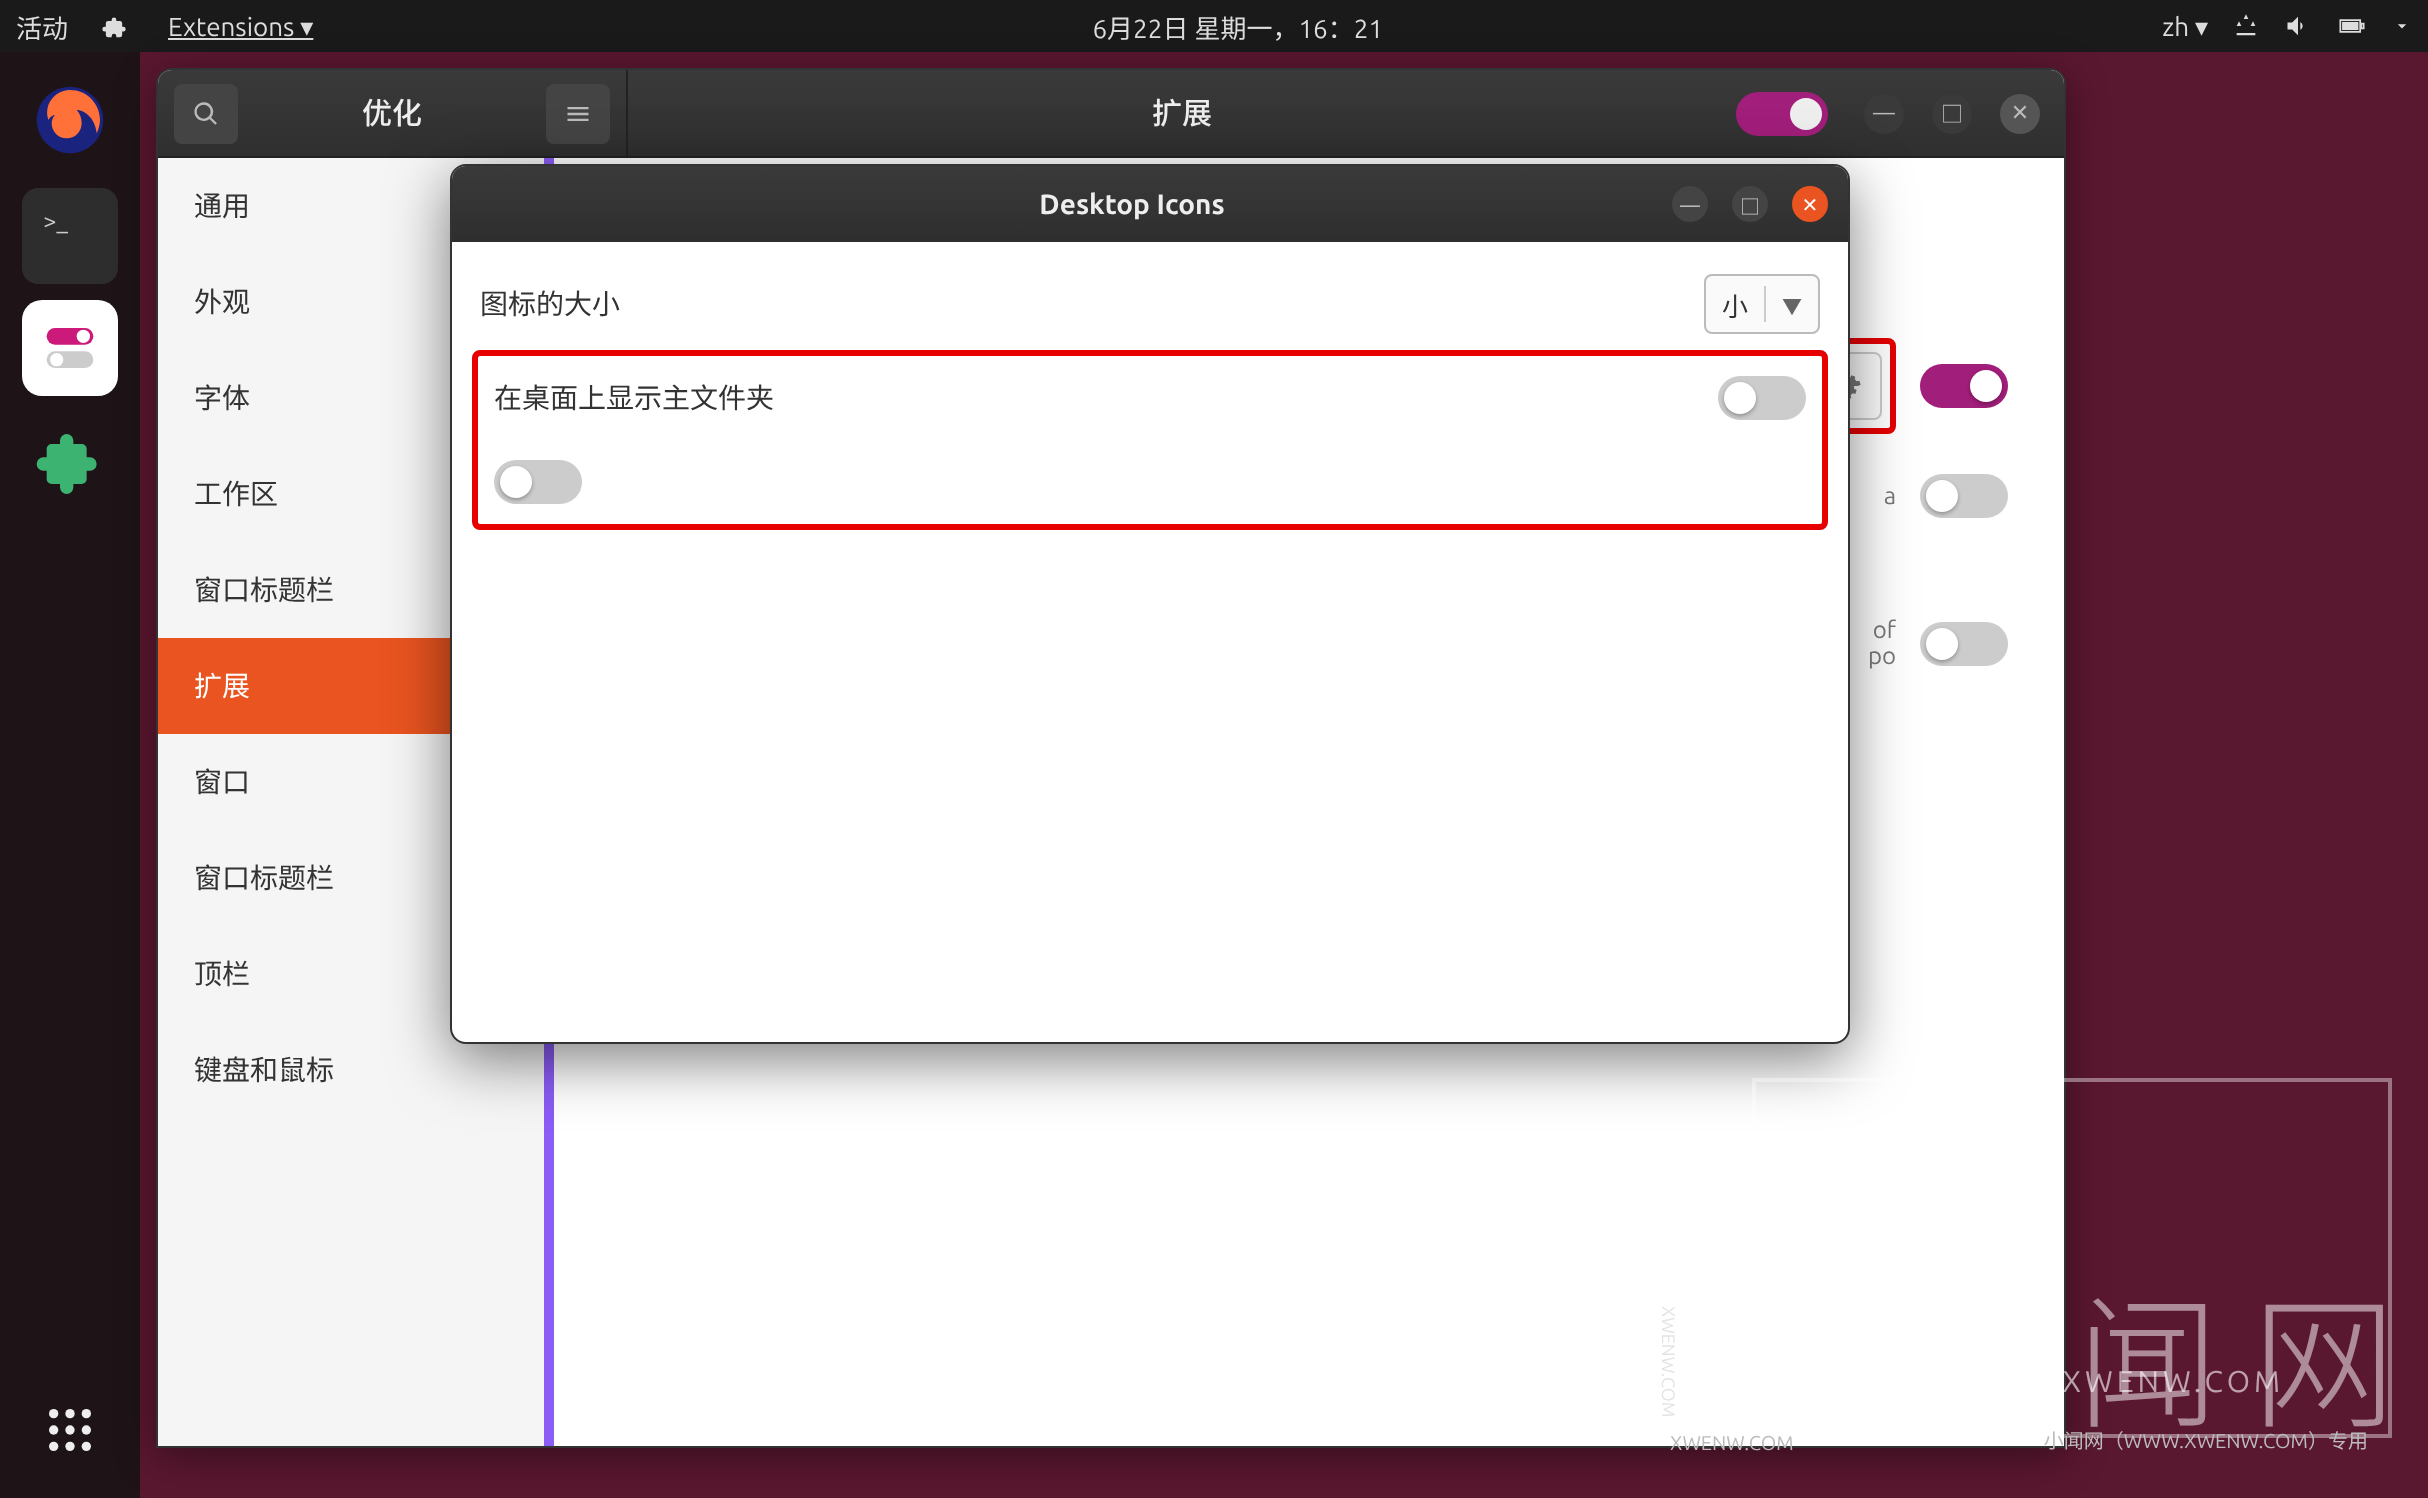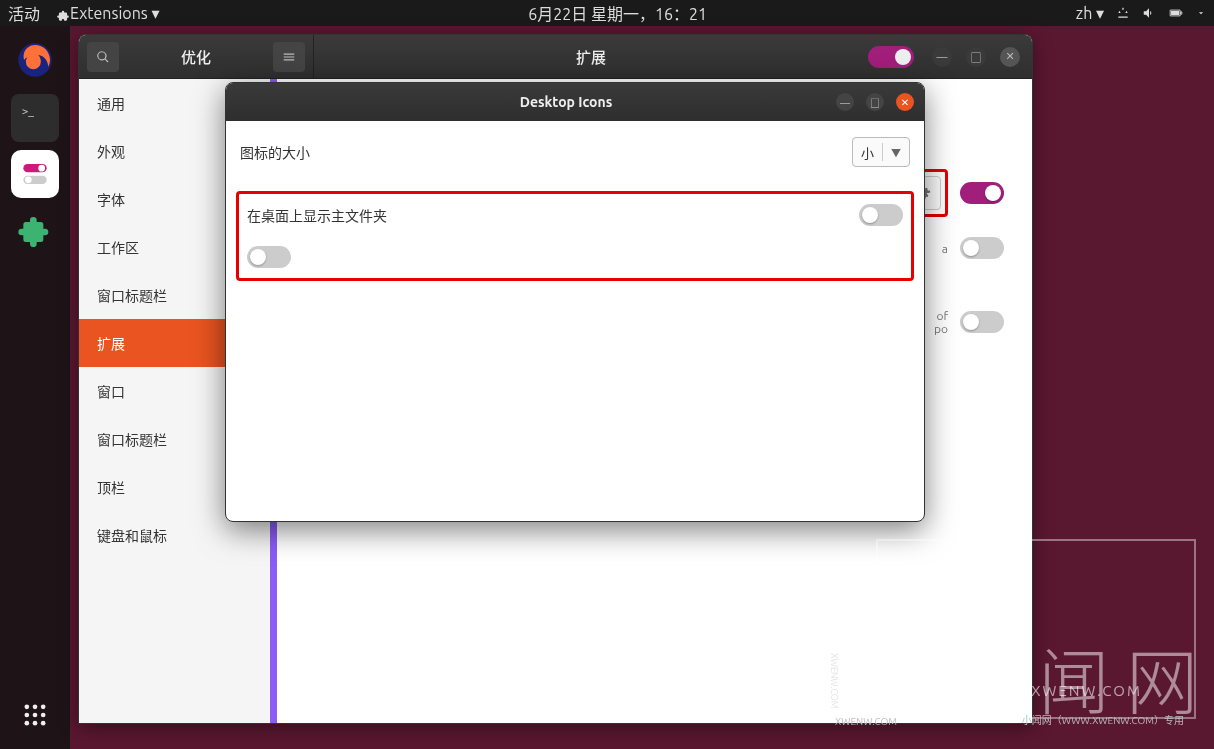--- a/index.html
+++ b/index.html
@@ -1,24 +1,24 @@
 <!DOCTYPE html>
 <html><head>
 <meta charset="utf-8">
 <style>
 * { margin: 0; padding: 0; box-sizing: border-box; font-family: "Ubuntu", "Noto Sans CJK SC", sans-serif; }
 body { width: 1214px; height: 749px; background: #5a1730; overflow: hidden; position: relative; }
 
 
-.top-panel { height: 26px; background: #1a1a1a; color: #ddd; display: flex; align-items: center; font-size: 16px; padding: 0 8px; }
+.top-panel { height: 26px; background: #1a1a1a; color: #ddd; display: flex; align-items: center; font-size: 13px; padding: 0 8px; }
 .top-panel .left { display: flex; gap: 16px; align-items: center; }
 .top-panel .center { flex: 1; text-align: center; }
 .top-panel .right { display: flex; gap: 12px; align-items: center; }
 .top-panel svg { fill: #ddd; }
-.ext-icon { display: inline-flex; align-items: flex-end; gap: 0; }
+.ext-icon { display: inline-flex; align-items: flex-end; gap: 20px; text-decoration: underline; }
 
 
 .dock { position: absolute; left: 0; top: 26px; bottom: 0; width: 70px; background: rgba(20,20,20,0.85); display: flex; flex-direction: column; align-items: center; padding-top: 8px; gap: 8px; }
 .dock-item { width: 52px; height: 52px; border-radius: 10px; display: flex; align-items: center; justify-content: center; }
 .dock-item svg { width: 40px; height: 40px; }
 .dock-apps { position: absolute; bottom: 8px; width: 52px; height: 52px; display: flex; align-items: center; justify-content: center; }
 
 
 .tweaks-window { position: absolute; left: 78px; top: 34px; width: 955px; height: 690px; background: #fafafa; border-radius: 8px 8px 0 0; border: 1px solid #333; box-shadow: 0 4px 20px rgba(0,0,0,0.4); overflow: hidden; }
 .tw-header { height: 44px; background: linear-gradient(#3a3a3a,#2f2f2f); display: flex; align-items: center; border-bottom: 1px solid #222; }
@@ -27,21 +27,21 @@
 .tw-title-left { flex: 1; text-align: center; color: #eee; font-size: 15px; font-weight: 500; }
 .tw-menu { width: 32px; height: 30px; margin-right: 8px; background: #444; border-radius: 4px; display:flex; align-items:center; justify-content:center; }
 .tw-title-main { flex: 1; text-align: center; color: #eee; font-size: 15px; font-weight: 500; }
 .tw-toggle-main { width: 46px; height: 22px; background: #a11e7a; border-radius: 11px; margin-right: 18px; position: relative; }
 .tw-toggle-main::after { content:''; position:absolute; right:3px; top:3px; width:16px; height:16px; background:#eee; border-radius:50%; }
 .tw-winbtns { display:flex; gap:14px; margin-right:12px; }
 .tw-winbtn { width:20px; height:20px; border-radius:50%; background:#3a3a3a; display:flex; align-items:center; justify-content:center; color:#bbb; font-size:11px; }
 .tw-winbtn.close { background:#555; }
 
 .tw-body { display: flex; height: calc(100% - 44px); }
-.tw-sidebar { width: 198px; background: #f5f5f5; border-right: 7px solid #8b5cf6; }
+.tw-sidebar { width: 198px; background: #f5f5f5; border-right: 5px solid #8b5cf6; }
 .tw-side-item { padding: 14px 18px; font-size: 14px; color: #333; cursor: pointer; }
 .tw-side-item.active { background: #e95420; color: #fff; }
 .tw-content { flex: 1; background: #fff; padding: 20px 28px; position: relative; }
 .ext-row { display:flex; align-items:center; padding: 10px 0; gap: 12px; }
 .ext-row .lbl { flex:1; font-size:14px; color:#333; }
 .ext-row .desc { font-size:12px; color:#777; text-align:right; }
 .gear-btn { width:36px; height:34px; background:#fcfcfc; border:1px solid #ccc; border-radius:4px; display:flex; align-items:center; justify-content:center; }
 .red-box { border: 3px solid #e60000; border-radius:4px; padding:4px; }
 .toggle { width:44px; height:22px; border-radius:11px; background:#ccc; position:relative; }
 .toggle.on { background:#a11e7a; }
@@ -54,21 +54,21 @@
 .dlg-title { flex:1; text-align:center; color:#eee; font-size:14px; font-weight:600; }
 .dlg-winbtns { display:flex; gap:12px; }
 .dlg-winbtn { width:18px; height:18px; border-radius:50%; background:#444; display:flex; align-items:center; justify-content:center; color:#ccc; font-size:10px; }
 .dlg-winbtn.close { background:#e95420; color:#fff; }
 .dlg-body { padding: 8px 10px; }
 .dlg-row { display:flex; align-items:center; padding:8px 4px; font-size:14px; color:#333; }
 .dlg-row .lbl { flex:1; }
 .dropdown { display:flex; align-items:center; border:1px solid #bbb; border-radius:4px; background:#fafafa; height:30px; padding: 0 8px; gap:8px; font-size:13px; }
 .dropdown .divider { width:1px; height:18px; background:#ccc; }
 .dropdown .arrow { font-size:10px; color:#666; }
-.dlg-redbox { border:3px solid #e60000; border-radius:4px; margin-top:16px; }
+.dlg-redbox { border:3px solid #e60000; border-radius:4px; margin-top:0; }
 .dlg-redbox .dlg-row { padding:10px 8px; }
 
 
 .watermark { position:absolute; right:0; bottom:20px; color:rgba(255,255,255,0.5); font-size:72px; font-weight:300; letter-spacing:16px; pointer-events:none; }
 .watermark-sub { position:absolute; right:72px; bottom:50px; color:rgba(255,255,255,0.6); font-size:15px; letter-spacing:2px; }
 .wm-box { position:absolute; right:18px; bottom:30px; width:320px; height:180px; }
 .wm-footer { position:absolute; left:835px; bottom:22px; font-size:10px; color:#bbb; }
 .wm-footer2 { position:absolute; right:30px; bottom:22px; font-size:10px; color:#bbb; }
 .vtext { position:absolute; left:829px; bottom:40px; writing-mode:vertical-rl; font-size:9px; color:rgba(200,200,200,0.5); }
 </style>

